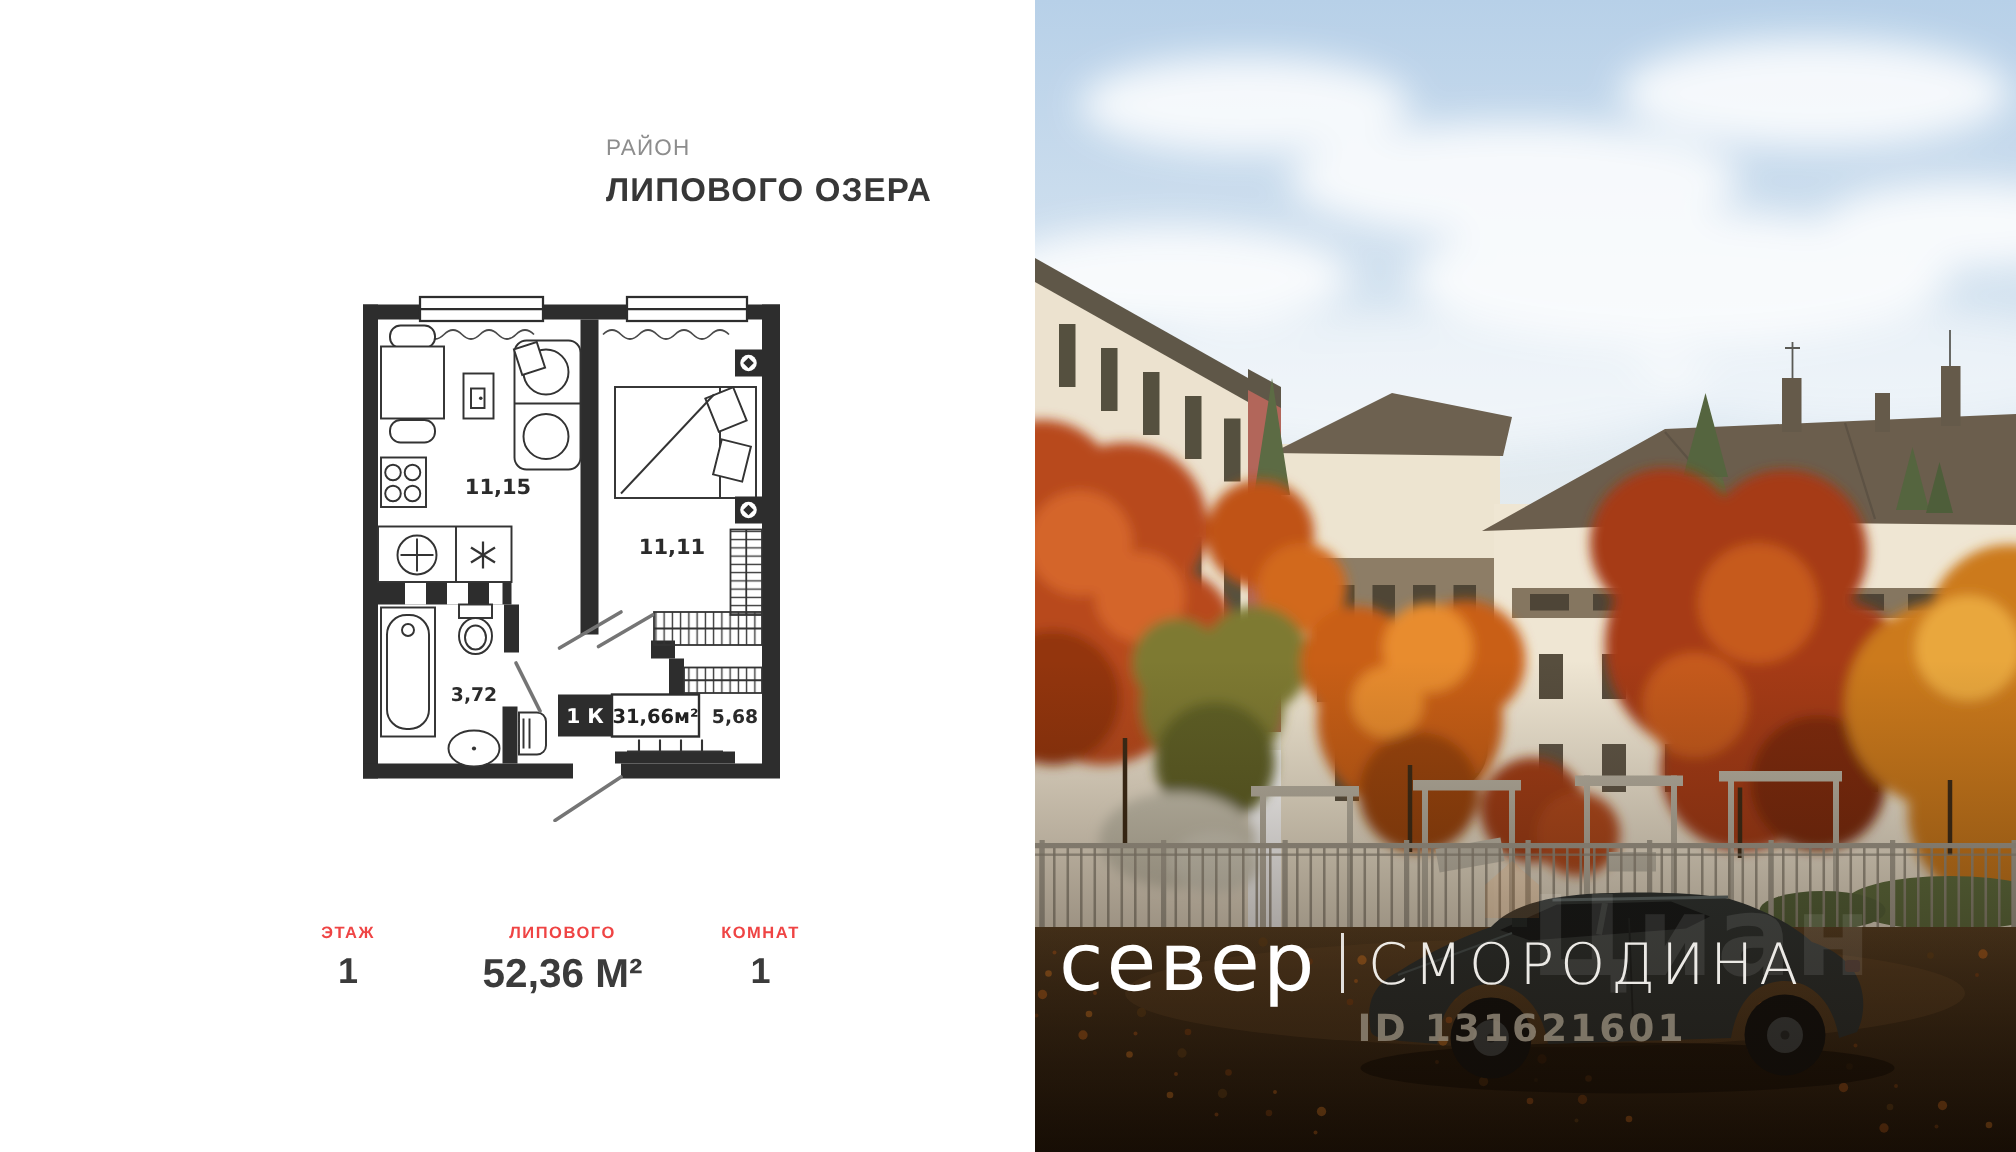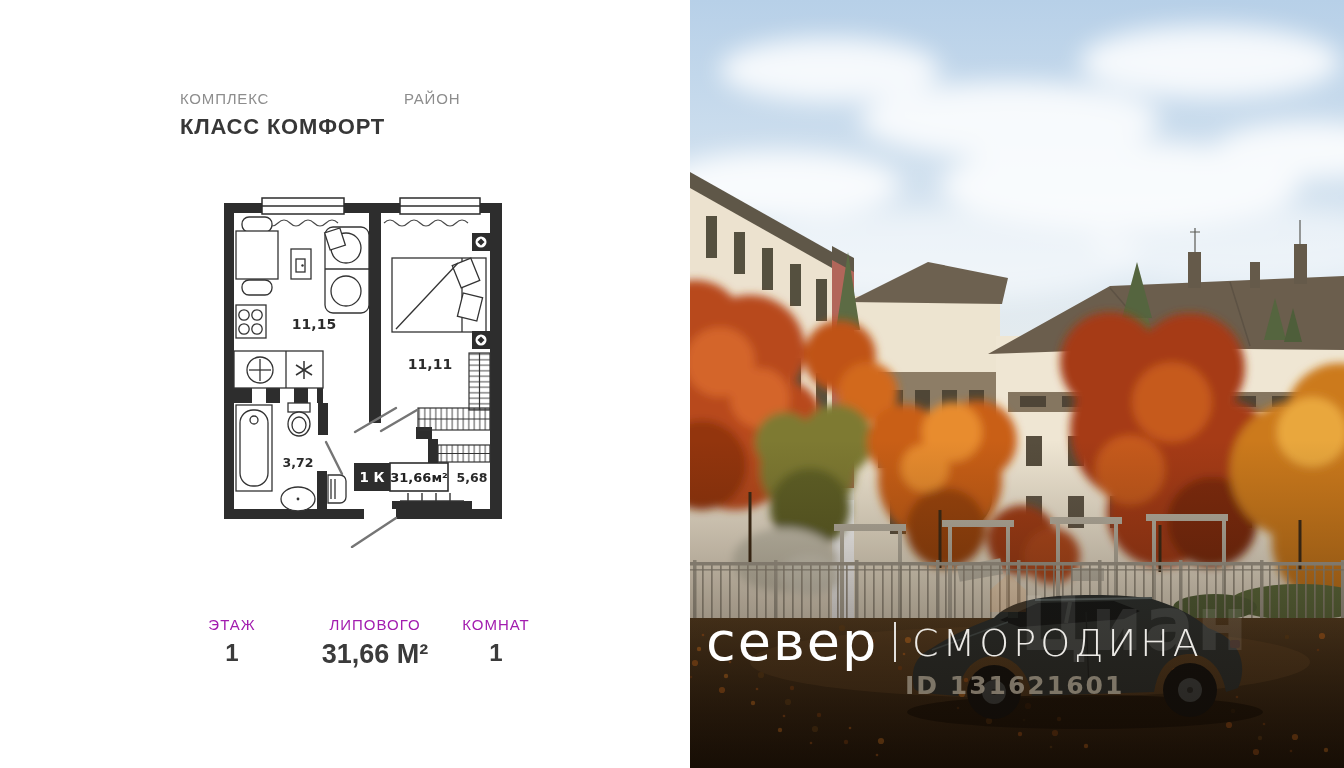--- a/index.html
+++ b/index.html
@@ -5,47 +5,44 @@
   html,body{margin:0;padding:0;background:#e9e9e9;}
   .canvas{position:relative;width:1344px;height:768px;background:#ffffff;overflow:hidden;
           font-family:"Liberation Sans","DejaVu Sans",sans-serif;}
   
   .left-panel{position:absolute;left:0;top:0;width:690px;height:768px;background:#ffffff;}
   .hdr{position:absolute;top:90px;display:flex;flex-direction:column;gap:7px;}
   .hdr-complex{left:180px;}
   .hdr-district{left:404px;}
   .hdr .small{font-size:15px;letter-spacing:.8px;color:#8d8d8d;font-weight:400;}
   .hdr .big{font-size:22px;letter-spacing:.8px;color:#373737;font-weight:700;}
-  .plan-wrap{position:absolute;left:224px;top:195px;width:278px;height:353px;}
+  .plan-wrap{position:absolute;left:242px;top:195px;width:278px;height:353px;}
   .stats{position:absolute;top:616px;left:0;width:690px;}
   .stat{position:absolute;text-align:center;}
-  .stat .lab{font-size:15px;letter-spacing:1px;color:#a21caf;font-weight:400;}
+  .stat .lab{font-size:11px;letter-spacing:1px;color:#ef4444;font-weight:700;}
   .stat .val{margin-top:6px;font-size:24px;color:#3b3b3b;font-weight:600;}
   .stat-floor{left:172px;width:120px;}
   .stat-area{left:295px;width:160px;}
   .stat-area .val{font-size:27px;}
-  .stat-rooms{left:436px;width:120px;}
+  .stat-rooms{left:447px;width:120px;}
   
   .photo-panel{position:absolute;left:690px;top:0;width:654px;height:768px;}
   svg text{font-family:"DejaVu Sans","Liberation Sans",sans-serif;}
   .plan-label{font-weight:700;fill:#2b2b2b;}
 </style>
 </head>
 <body>
 
 <div class="canvas">
 
   <div class="left-panel">
 
-    <div class="hdr hdr-complex">
-      <div class="small">КОМПЛЕКС</div>
-      <div class="big">КЛАСС КОМФОРТ</div>
-    </div>
     <div class="hdr hdr-district">
       <div class="small">РАЙОН</div>
+      <div class="big">ЛИПОВОГО ОЗЕРА</div>
     </div>
 
     <div class="plan-wrap">
     <svg width="278" height="353" viewBox="0 -8 278 353">
       <defs>
         <pattern id="hv" width="5.5" height="5.5" patternUnits="userSpaceOnUse">
           <path d="M0,2.75 H5.5" stroke="#333" stroke-width="0.9"></path>
         </pattern>
         <pattern id="hh" width="5.5" height="5.5" patternUnits="userSpaceOnUse">
           <path d="M2.75,0 V5.5" stroke="#333" stroke-width="0.9"></path>
@@ -195,21 +192,21 @@
     </svg>
     </div>
 
     <div class="stats">
       <div class="stat stat-floor">
         <div class="lab">ЭТАЖ</div>
         <div class="val">1</div>
       </div>
       <div class="stat stat-area">
         <div class="lab">ЛИПОВОГО</div>
-        <div class="val">31,66 М²</div>
+        <div class="val">52,36 М²</div>
       </div>
       <div class="stat stat-rooms">
         <div class="lab">КОМНАТ</div>
         <div class="val">1</div>
       </div>
     </div>
   </div>
 
   <div class="photo-panel">
   <svg width="654" height="768" viewBox="0 0 654 768">

